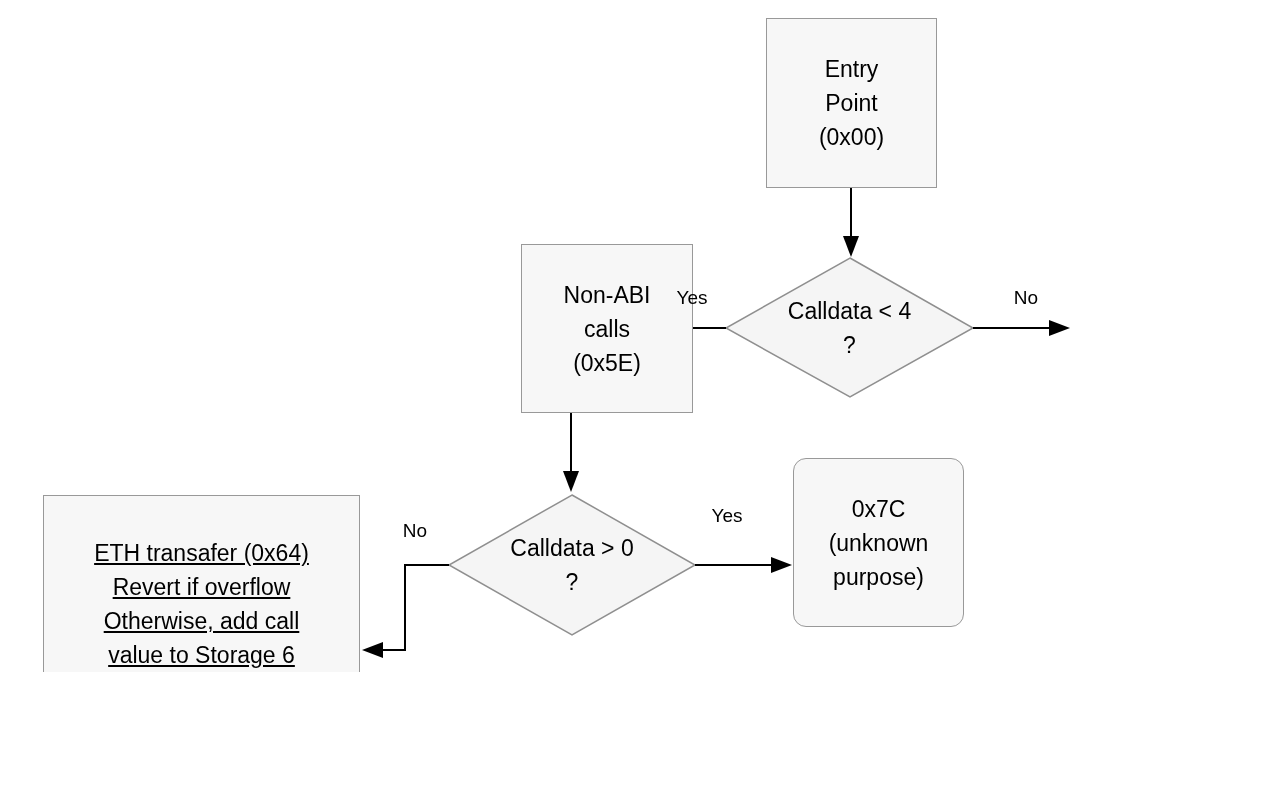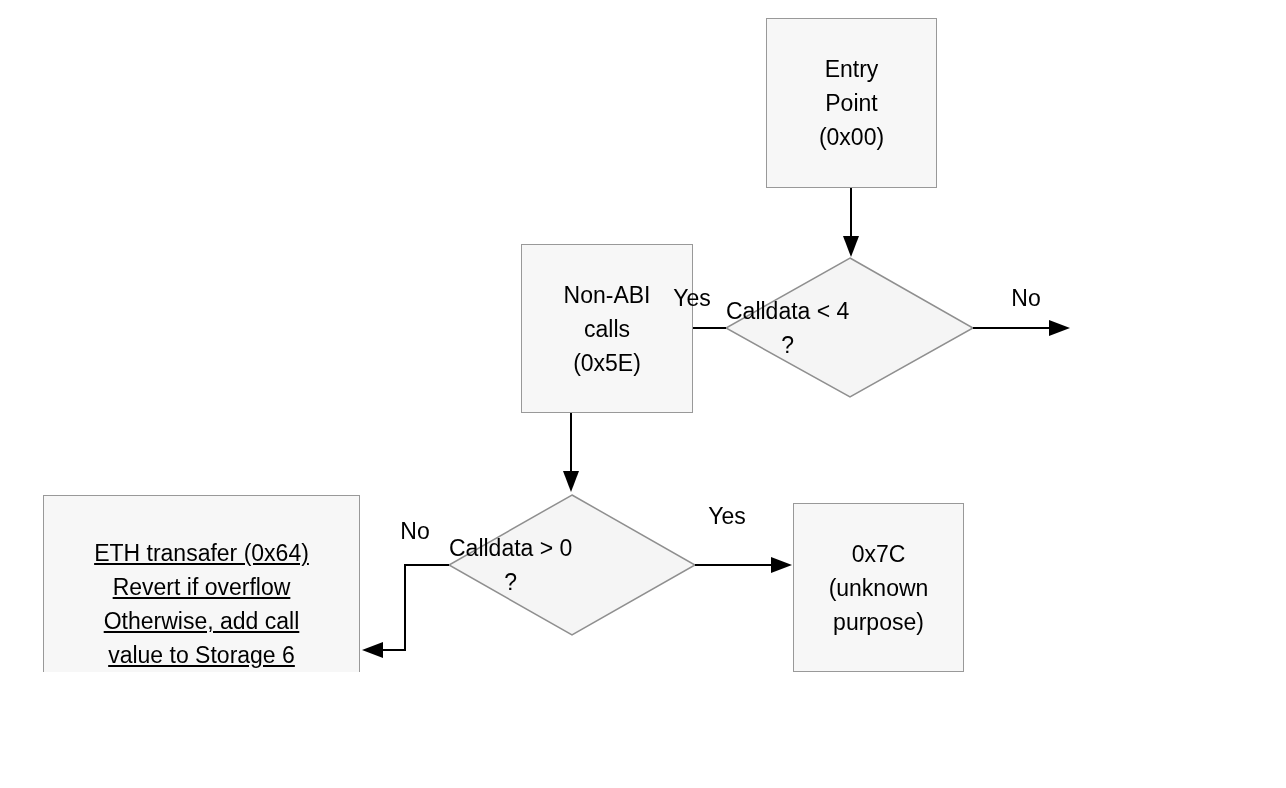--- a/index.html
+++ b/index.html
@@ -53,28 +53,28 @@
   .node-label, .diamond-label-text {
     white-space: pre-line;
     font-size: 23px;
     line-height: 34px;
     color: var(--text);
   }
   .diamond-label {
     position: absolute;
     display: flex;
     align-items: center;
-    justify-content: flex-start;
+    justify-content: center;
     text-align: center;
     pointer-events: none;
   }
   .edge-label {
     position: absolute;
     transform: translate(-50%, -50%);
-    font-size: 23px;
+    font-size: 19px;
     line-height: 26px;
     color: var(--text);
     white-space: nowrap;
   }
 </style>
 </head>
 <body>
 
 <div class="canvas">
 
@@ -108,21 +108,21 @@
 (0x00)</span>
   </div>
 
   <div class="node" style="left:485px; top:244px; width:172px; height:169px;margin-left:36px;">
     <span class="node-label">Non-ABI
 calls
 (0x5E)</span>
   </div>
 
 
-  <div class="node" style="left:793px; top:503px; width:171px; height:169px;">
+  <div class="node" style="left:793px; top:458px; width:171px; height:169px;border-radius:13px;">
     <span class="node-label">0x7C
 (unknown
 purpose)</span>
   </div>
 
   <div class="node" style="left:43px; top:495px; width:317px; height:252px;text-decoration:underline;">
     <span class="node-label">ETH transafer (0x64)
 Revert if overflow
 Otherwise, add call
 value to Storage 6

